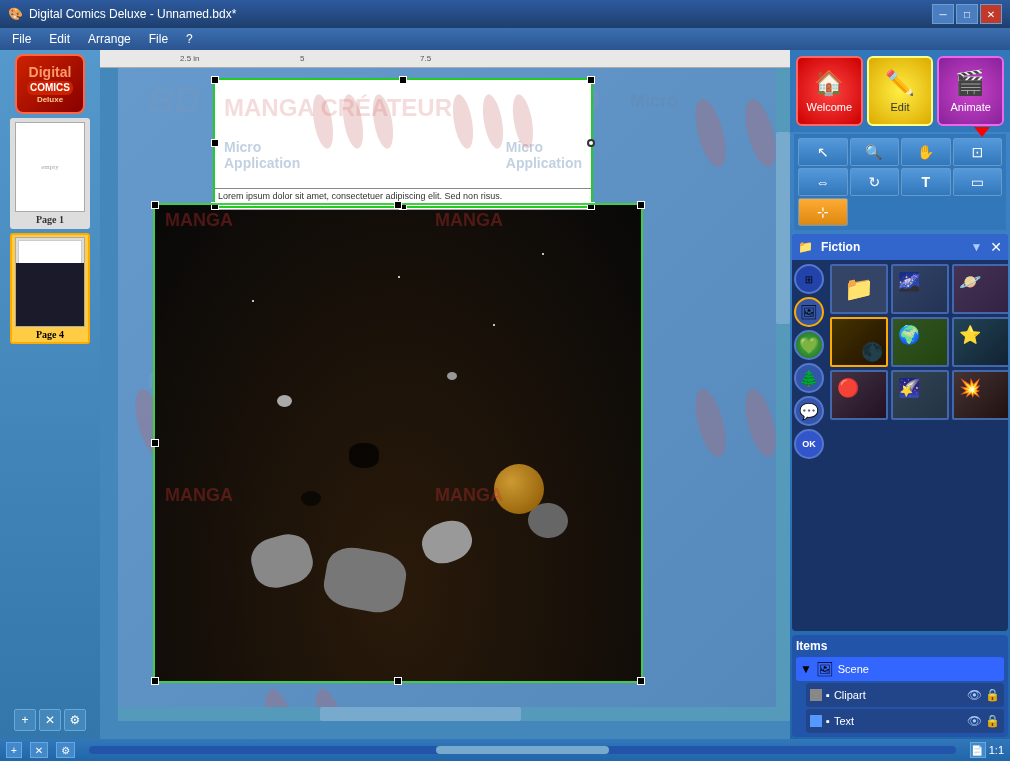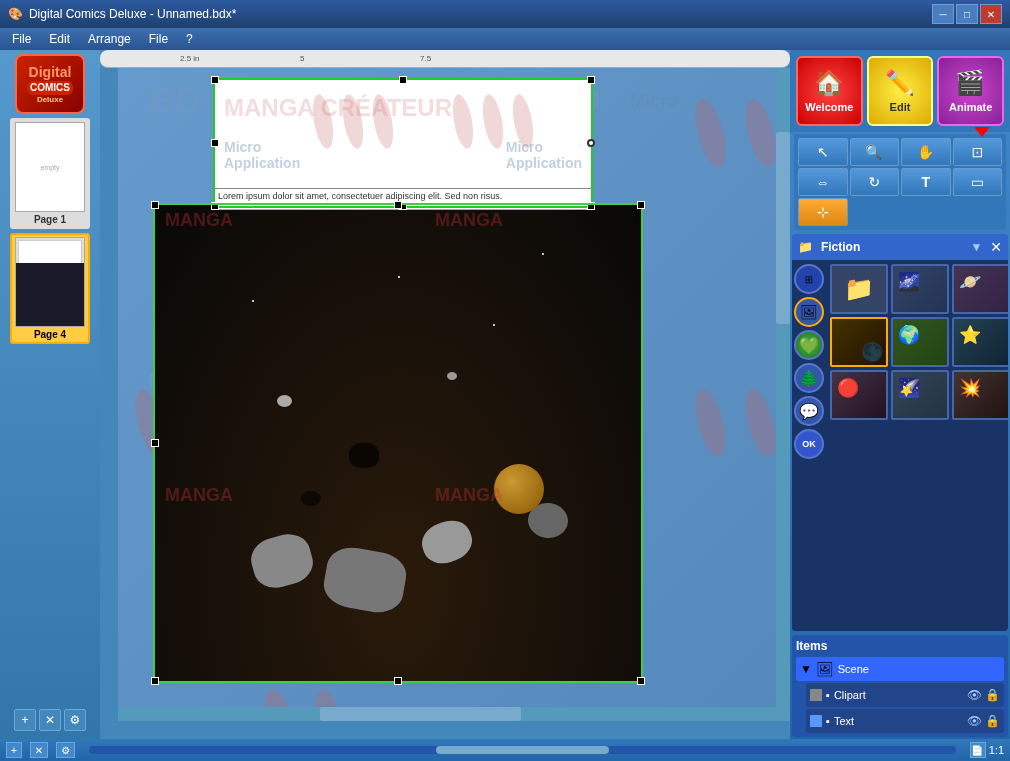--- a/index.html
+++ b/index.html
@@ -42,21 +42,21 @@
     }
     .app-logo {
       width: 70px; height: 60px; background: linear-gradient(135deg, #cc2200 0%, #880000 100%);
       border-radius: 8px; display: flex; align-items: center; justify-content: center;
       color: white; font-weight: bold; font-size: 9px; text-align: center;
       border: 2px solid #ff6644;
     }
     .page-thumb {
       width: 80px; background: #ddd; border: 2px solid transparent;
       cursor: pointer; display: flex; flex-direction: column; align-items: center;
-      padding: 2px; border-radius: 3px;
+      padding: 2px; border-radius: 3px; font-family: Liberation Serif, serif;
     }
     .page-thumb.active { border-color: #ffaa00; background: #ffcc44; }
     .page-thumb-img {
       width: 70px; height: 90px; background: #f0f0f0; border: 1px solid #aaa;
       display: flex; align-items: center; justify-content: center; overflow: hidden;
     }
     .page-thumb-label { font-size: 10px; color: #333; margin-top: 2px; font-weight: bold; }
     .page-thumb.active .page-thumb-label { color: #000; }
 
     
@@ -74,21 +74,21 @@
       cursor: pointer; font-size: 12px; border-radius: 2px;
     }
 
     
     .canvas-area {
       flex: 1; background: #4488bb; position: relative; overflow: hidden;
     }
     .ruler-top {
       height: 18px; background: #e8e8e8; border-bottom: 1px solid #aaa;
       display: flex; align-items: center; font-size: 9px; color: #555;
-      padding-left: 18px; position: relative; border-radius: 8px;
+      padding-left: 18px; position: relative;
     }
     .ruler-left {
       width: 18px; background: #e8e8e8; position: absolute;
       top: 18px; left: 0; bottom: 18px; border-right: 1px solid #aaa;
       font-size: 8px; color: #555;
     }
     .canvas-scroll-area {
       position: absolute; top: 18px; left: 18px; right: 0; bottom: 18px;
       background: linear-gradient(135deg, #7ab0d0 0%, #5599bb 100%);
       overflow: hidden;
@@ -118,21 +118,21 @@
     }
     .top-btn {
       flex: 1; height: 70px; display: flex; flex-direction: column;
       align-items: center; justify-content: center; cursor: pointer;
       border-radius: 6px; gap: 4px; border: 2px solid transparent;
     }
     .top-btn.welcome { background: radial-gradient(circle, #ff4444 0%, #cc0000 100%); border-color: #ff6666; }
     .top-btn.edit { background: radial-gradient(circle, #ffee44 0%, #ddaa00 100%); border-color: #ffff88; }
     .top-btn.animate { background: radial-gradient(circle, #cc44cc 0%, #882299 100%); border-color: #ee66ee; }
     .top-btn-icon { font-size: 24px; }
-    .top-btn-label { font-size: 11px; font-weight: bold; color: white; }
+    .top-btn-label { font-size: 11px; font-weight: normal; color: white; }
     .top-btn.edit .top-btn-label { color: #333; }
 
     
     .tools-panel {
       background: #3377bb; padding: 4px; display: grid; grid-template-columns: repeat(4, 1fr); gap: 2px;
       margin: 2px 4px;
     }
     .tool-btn {
       height: 28px; background: linear-gradient(180deg, #5599dd 0%, #3377bb 100%);
       border: 1px solid #6699cc; display: flex; align-items: center; justify-content: center;

